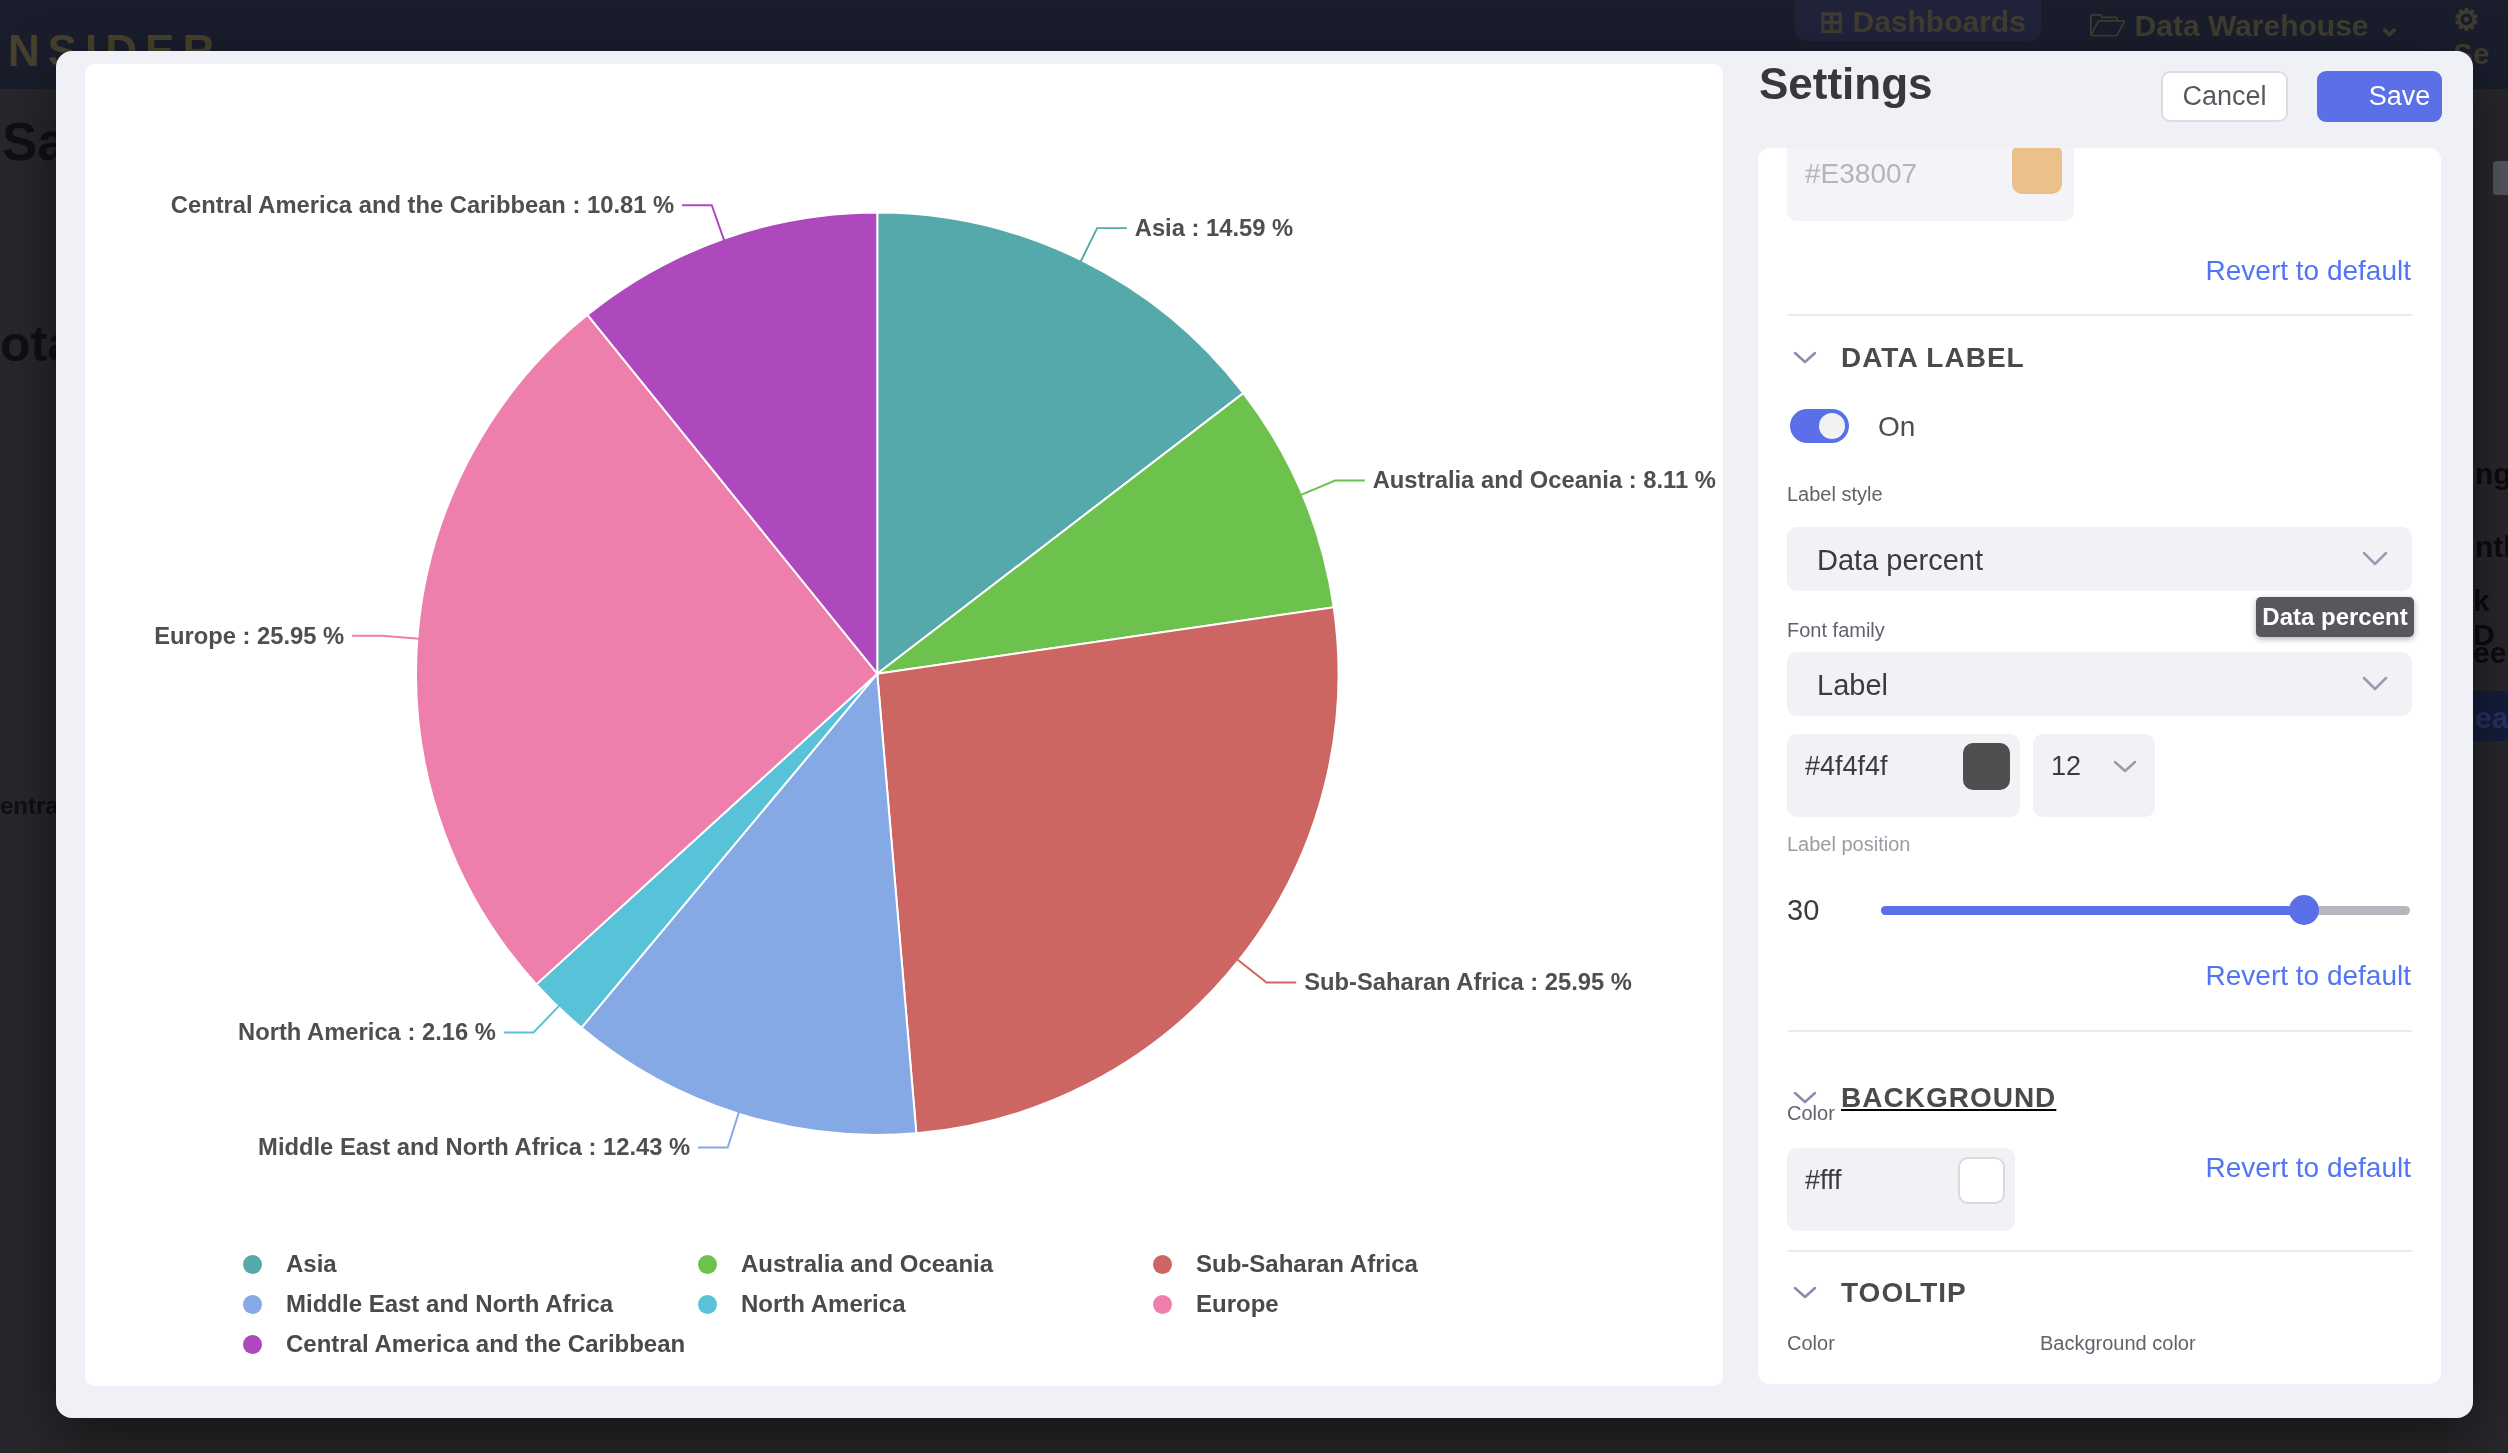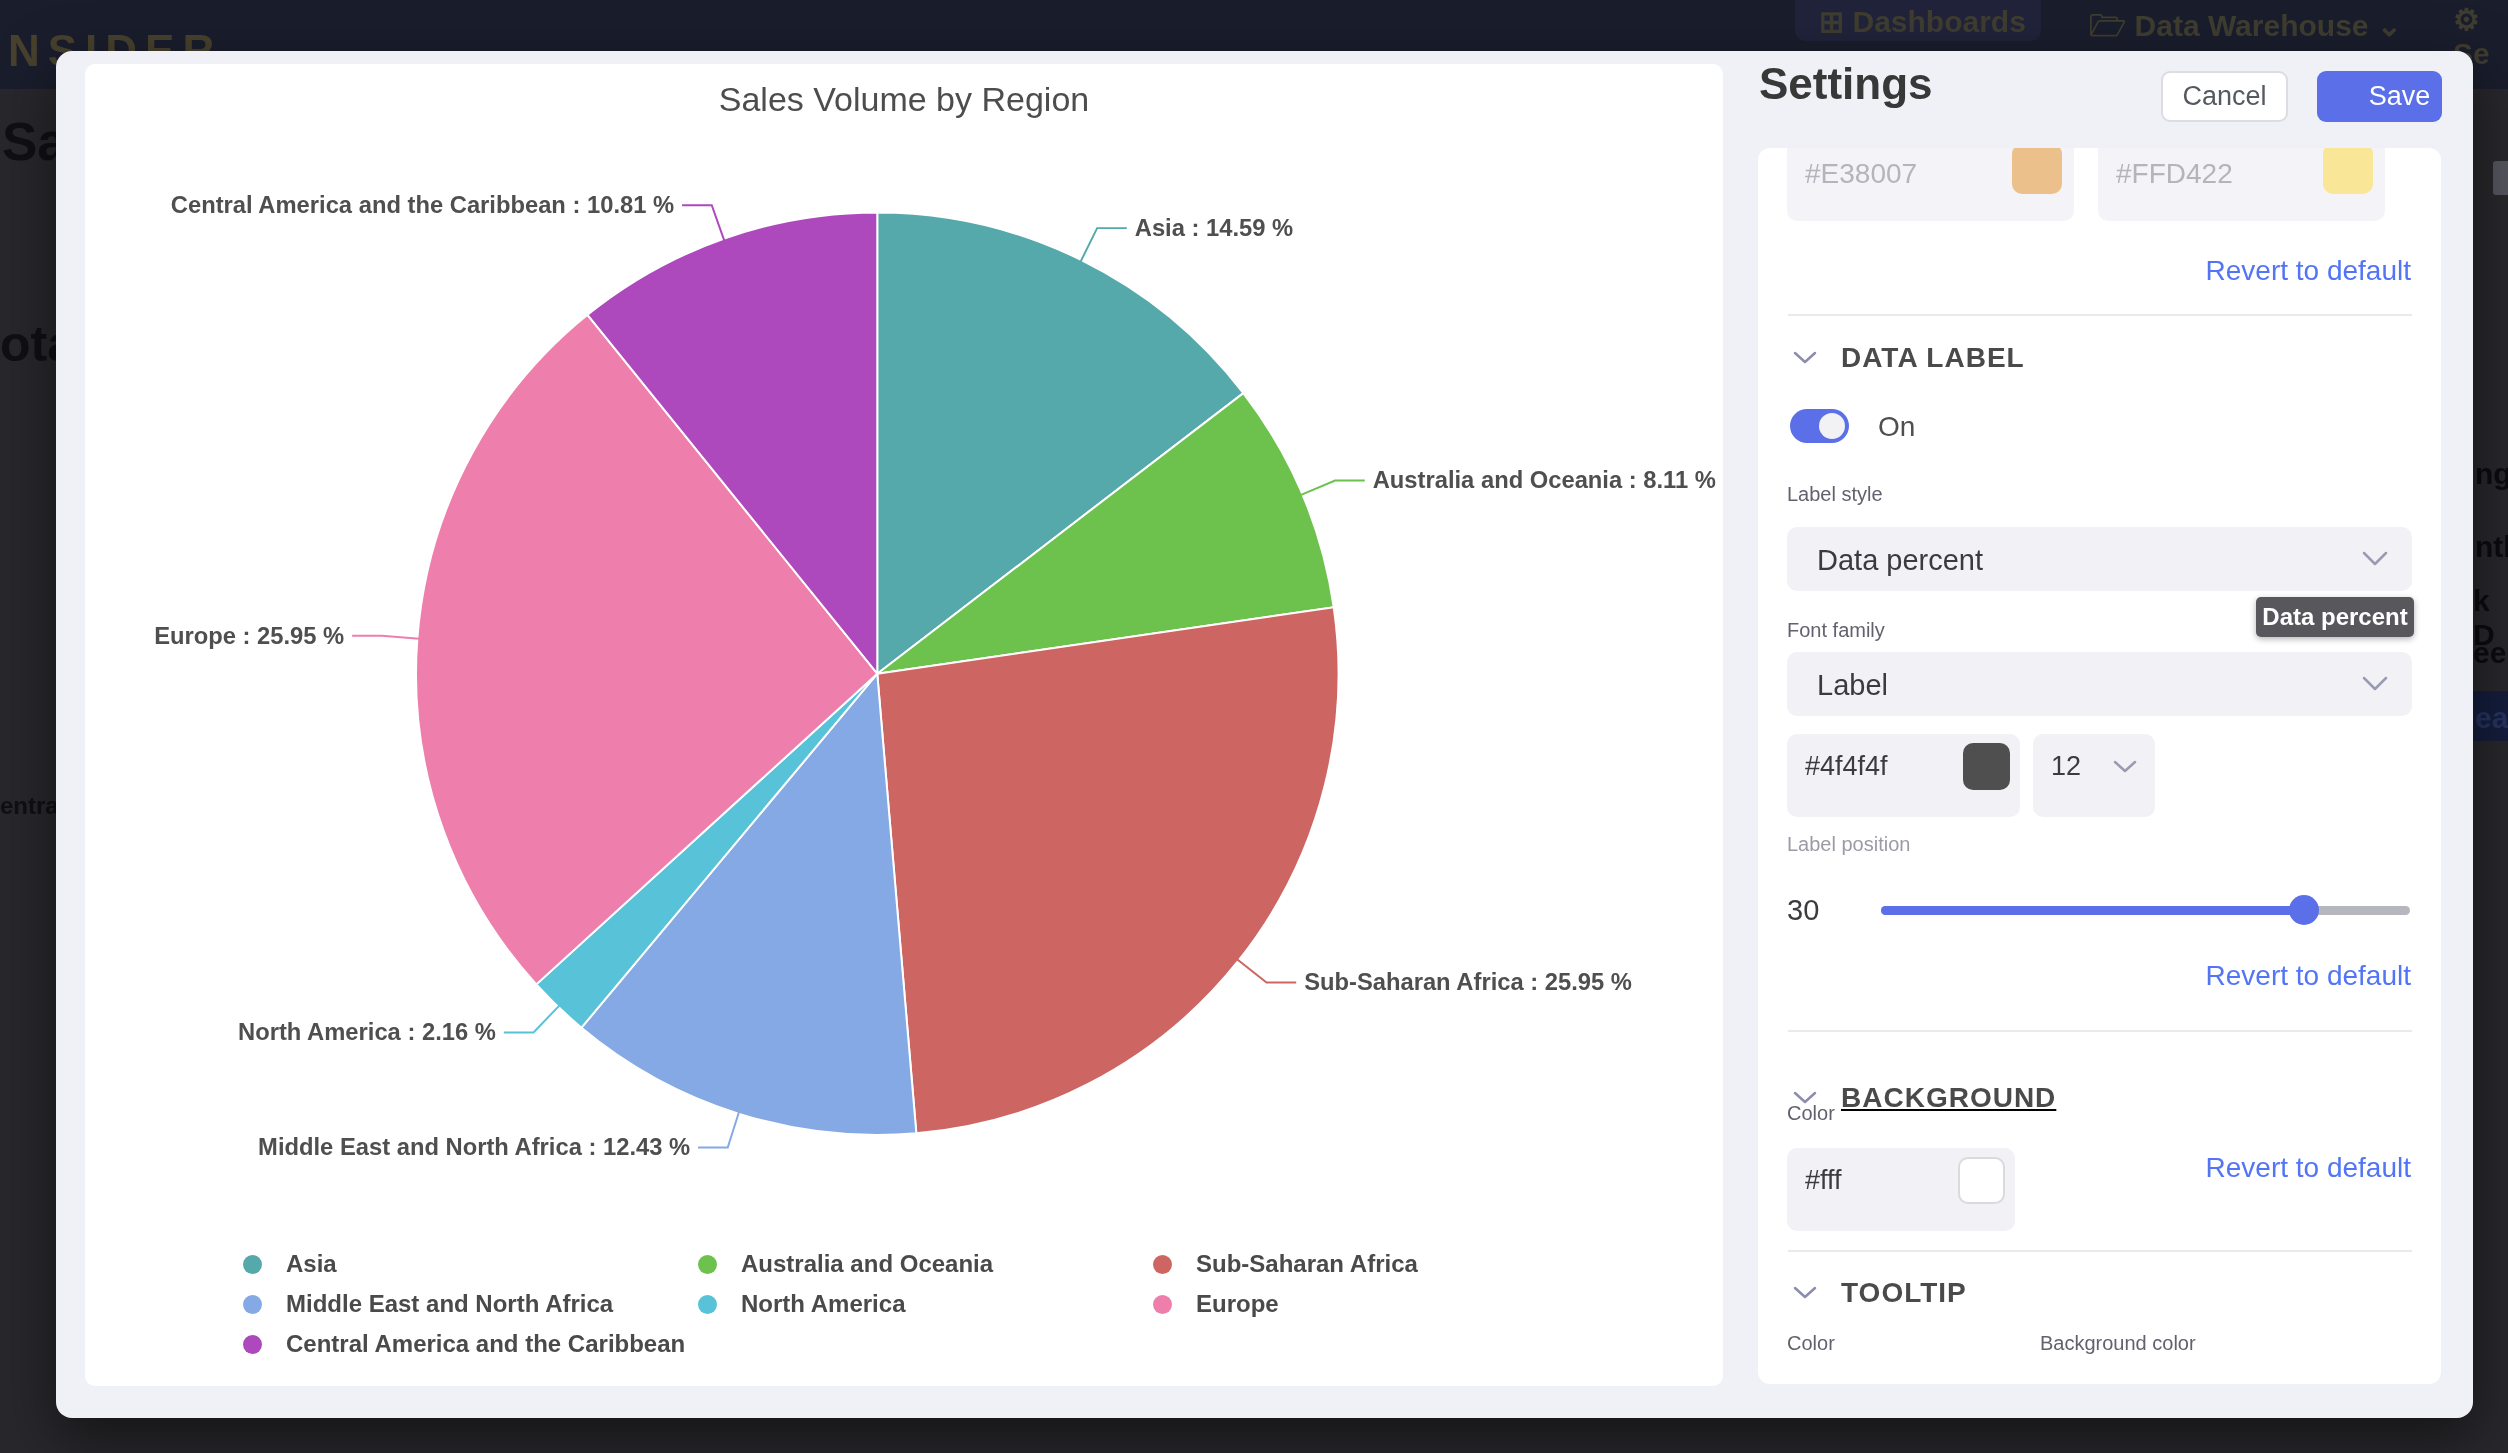--- a/index.html
+++ b/index.html
@@ -105,21 +105,20 @@
   <span class="rstrip-frag" style="left:2475px; top:530px;">nth</span>
   <span class="rstrip-frag" style="left:2473px; top:584px;">k D</span>
   <span class="rstrip-frag" style="left:2473px; top:636px;">eek</span>
   <div class="rstrip-blue">
     <span>ear</span>
   </div>
 
   <div class="modal">
 
     <div class="chart-card">
-      <div class="chart-title">Sales Volume by Region</div>
       <svg id="pie-svg" width="1638" height="1168" viewBox="0 0 1654 1180">
           <path d="M 800 616 L 800 150 A 466 466 0 0 1 1169.821452922542 332.4720596515043 Z" fill="#55a9aa" stroke="#ffffff" stroke-width="2"></path>
           <polyline points="1005.3091057926667,199.8940386408583 1022.1232135946524,165.81639525368718 1052.1232135946525,165.81639525368718" fill="none" stroke="#55a9aa" stroke-width="2"></polyline>
           <text x="1060.1232135946525" y="173.81639525368718" text-anchor="start" class="pie-label">Asia : 14.59 %</text>
           <path d="M 800 616 L 1169.821452922542 332.4720596515043 A 466 466 0 0 1 1261.1424712688354 548.8909753306505 Z" fill="#6dc24d" stroke="#ffffff" stroke-width="2"></path>
           <polyline points="1227.4993242438163,435.61062178975044 1262.510044763784,420.8373537466697 1292.510044763784,420.8373537466697" fill="none" stroke="#6dc24d" stroke-width="2"></polyline>
           <text x="1300.510044763784" y="428.8373537466697" text-anchor="start" class="pie-label">Australia and Oceania : 8.11 %</text>
           <path d="M 800 616 L 1261.1424712688354 548.8909753306505 A 466 466 0 0 1 839.4801361182062 1080.32458351038 Z" fill="#cd6562" stroke="#ffffff" stroke-width="2"></path>
           <polyline points="1163.4828066111659,904.4029287265818 1193.250795083632,928.022134096431 1223.250795083632,928.022134096431" fill="none" stroke="#cd6562" stroke-width="2"></polyline>
           <text x="1231.250795083632" y="936.022134096431" text-anchor="start" class="pie-label">Sub-Saharan Africa : 25.95 %</text>
@@ -171,24 +170,20 @@
     <div class="settings-title">Settings</div>
     <button class="btn btn-cancel">Cancel</button>
     <button class="btn btn-save">Save</button>
 
     <div class="settings-card">
 
       <div class="clip-input" style="left:29px;">
         <span class="hex">#E38007</span>
         <span class="swatch" style="background: rgb(227, 128, 7);"></span>
       </div>
-      <div class="clip-input" style="left:340px;">
-        <span class="hex">#FFD422</span>
-        <span class="swatch" style="background: rgb(255, 212, 34);"></span>
-      </div>
 
       <span class="revert" style="top:107px;">Revert to default</span>
       <div class="divider" style="top:166px;"></div>
 
       <div class="sec-head" style="top:194px;">
         <svg width="24" height="14" viewBox="0 0 24 14">
             <path class="chev" d="M2 2 L12 11 L22 2"></path>
           </svg>
         <span class="label">DATA LABEL</span>
       </div>

